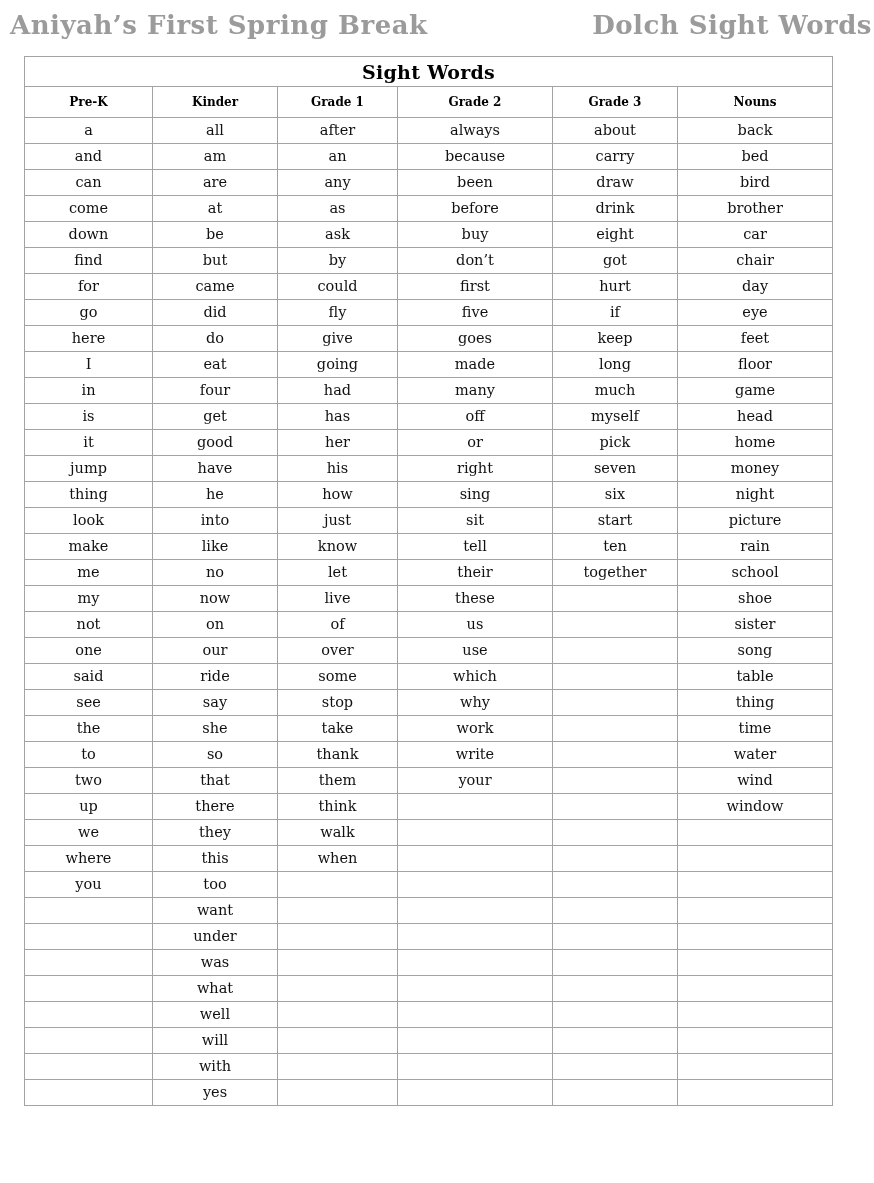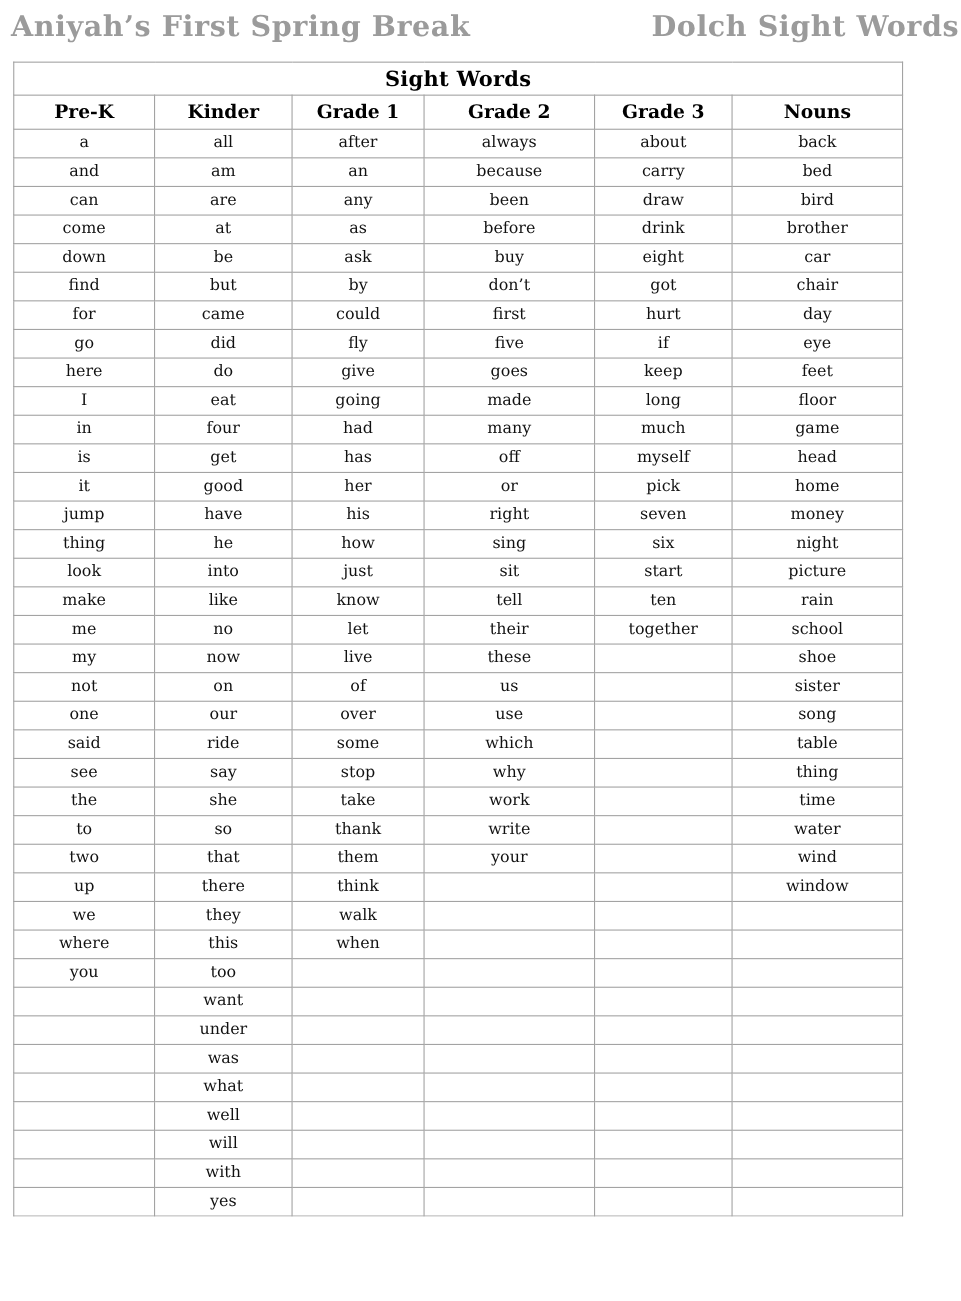--- a/index.html
+++ b/index.html
@@ -22,40 +22,40 @@
     color: #9b9b9b;
     font-size: 26px;
     font-weight: bold;
     letter-spacing: 0.5px;
     white-space: nowrap;
   }
   table.sight-words {
     border-collapse: collapse;
     table-layout: fixed;
     width: 808px;
-    margin: 16px 0 0 12px;
+    margin: 16px 0 0 24px;
     background: #ffffff;
   }
   table.sight-words th,
   table.sight-words td {
     border: 1px solid #a3a3a3;
     text-align: center;
     vertical-align: middle;
     padding: 0;
     overflow: hidden;
   }
   tr.table-title-row th {
     font-size: 19px;
     font-weight: bold;
     height: 29px;
     color: #000000;
     letter-spacing: 0.3px;
   }
   tr.col-head-row th {
-    font-size: 17px;
+    font-size: 12px;
     font-weight: bold;
     height: 30px;
     color: #000000;
   }
   table.sight-words td {
     font-size: 14.5px;
     height: 25px;
     line-height: 25px;
     color: #111111;
   }

